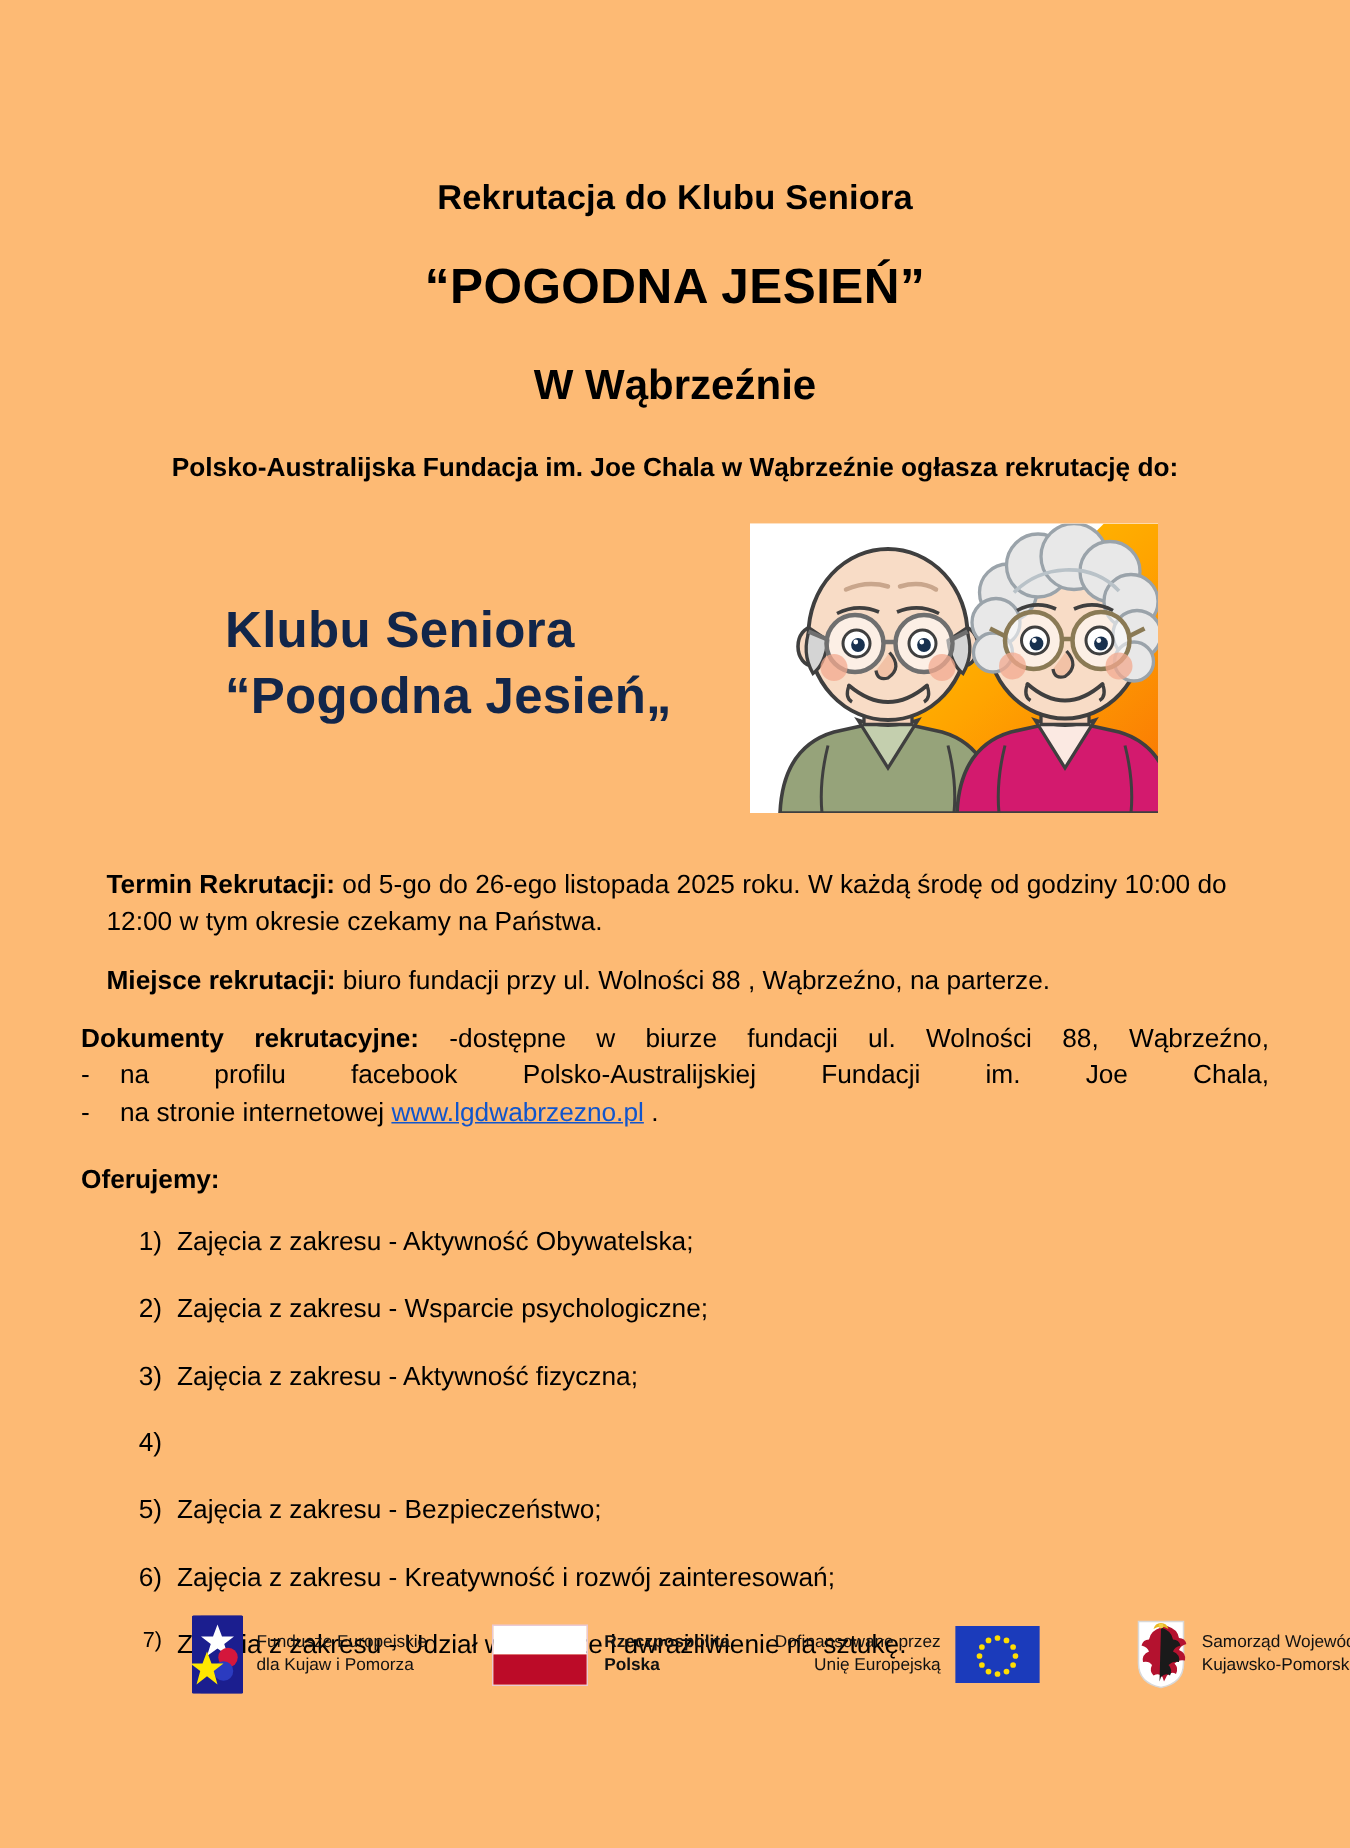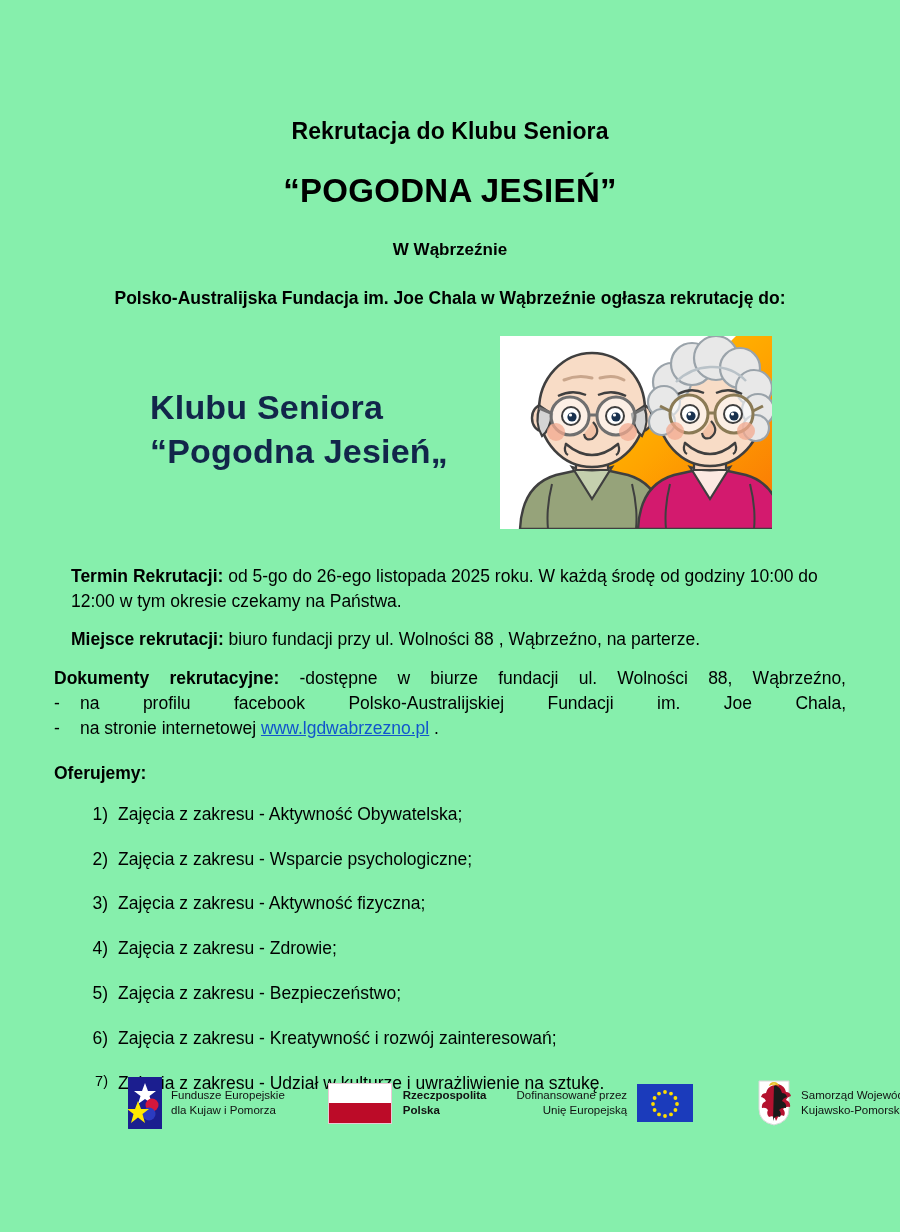--- a/index.html
+++ b/index.html
@@ -13,42 +13,42 @@
     height: 1232px;
     position: relative;
     font-family: "Liberation Sans", sans-serif;
     color: #000000;
     overflow: hidden;
   }
   .page {
     position: relative;
     width: 900px;
     height: 1232px;
-    background: #86efac;
+    background: #fdba74;
     box-sizing: border-box;
     padding: 0 54px;
   }
 
   
   .title-block { padding-top: 118px; text-align: center; }
   .title-1 {
     font-size: 23px;
     font-weight: bold;
     letter-spacing: 0.1px;
     line-height: 1.2;
   }
   .title-2 {
     font-size: 33px;
     font-weight: bold;
     margin-top: 26px;
     line-height: 1.15;
     letter-spacing: 0.3px;
   }
   .title-3 {
-    font-size: 17px;
+    font-size: 28px;
     font-weight: bold;
     margin-top: 30px;
     line-height: 1.2;
   }
   .lead {
     margin-top: 28px;
     text-align: center;
     font-size: 17.5px;
     font-weight: bold;
     line-height: 1.25;
@@ -358,21 +358,20 @@
       <li>
         <span class="num">2)</span>
         <span>Zajęcia z zakresu - Wsparcie psychologiczne;</span>
       </li>
       <li>
         <span class="num">3)</span>
         <span>Zajęcia z zakresu - Aktywność fizyczna;</span>
       </li>
       <li>
         <span class="num">4)</span>
-        <span>Zajęcia z zakresu - Zdrowie;</span>
       </li>
       <li>
         <span class="num">5)</span>
         <span>Zajęcia z zakresu - Bezpieczeństwo;</span>
       </li>
       <li>
         <span class="num">6)</span>
         <span>Zajęcia z zakresu - Kreatywność i rozwój zainteresowań;</span>
       </li>
       <li class="small-num">

